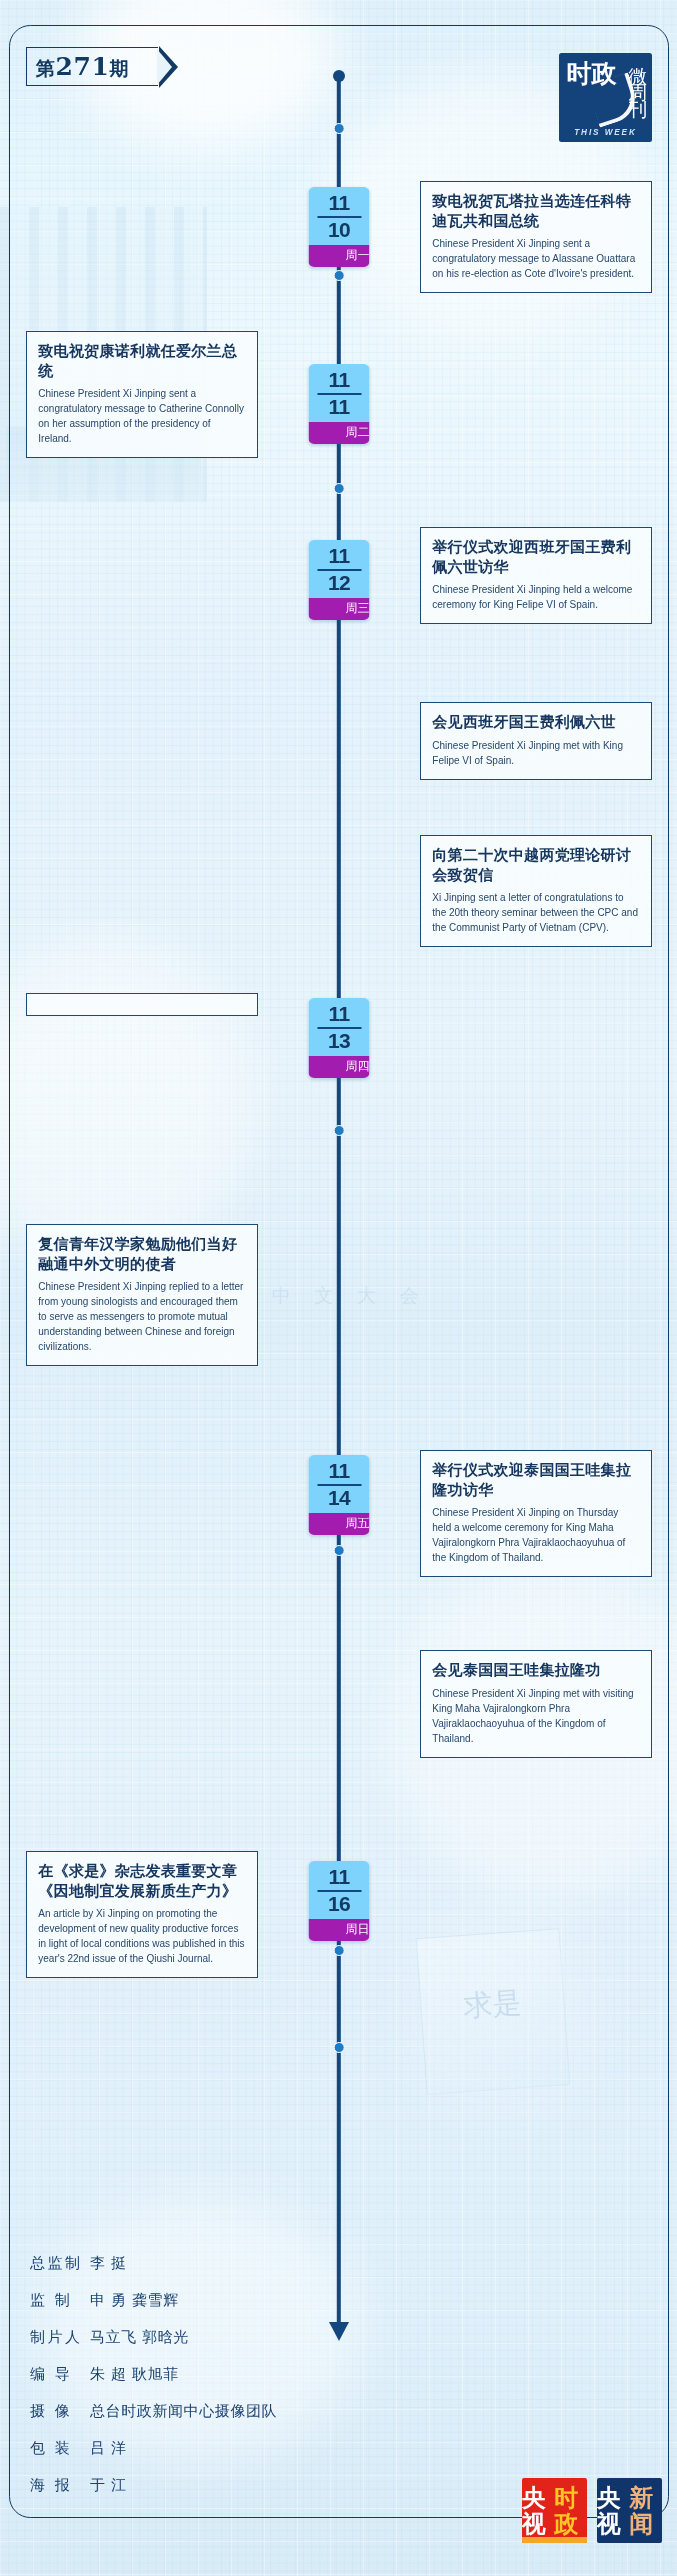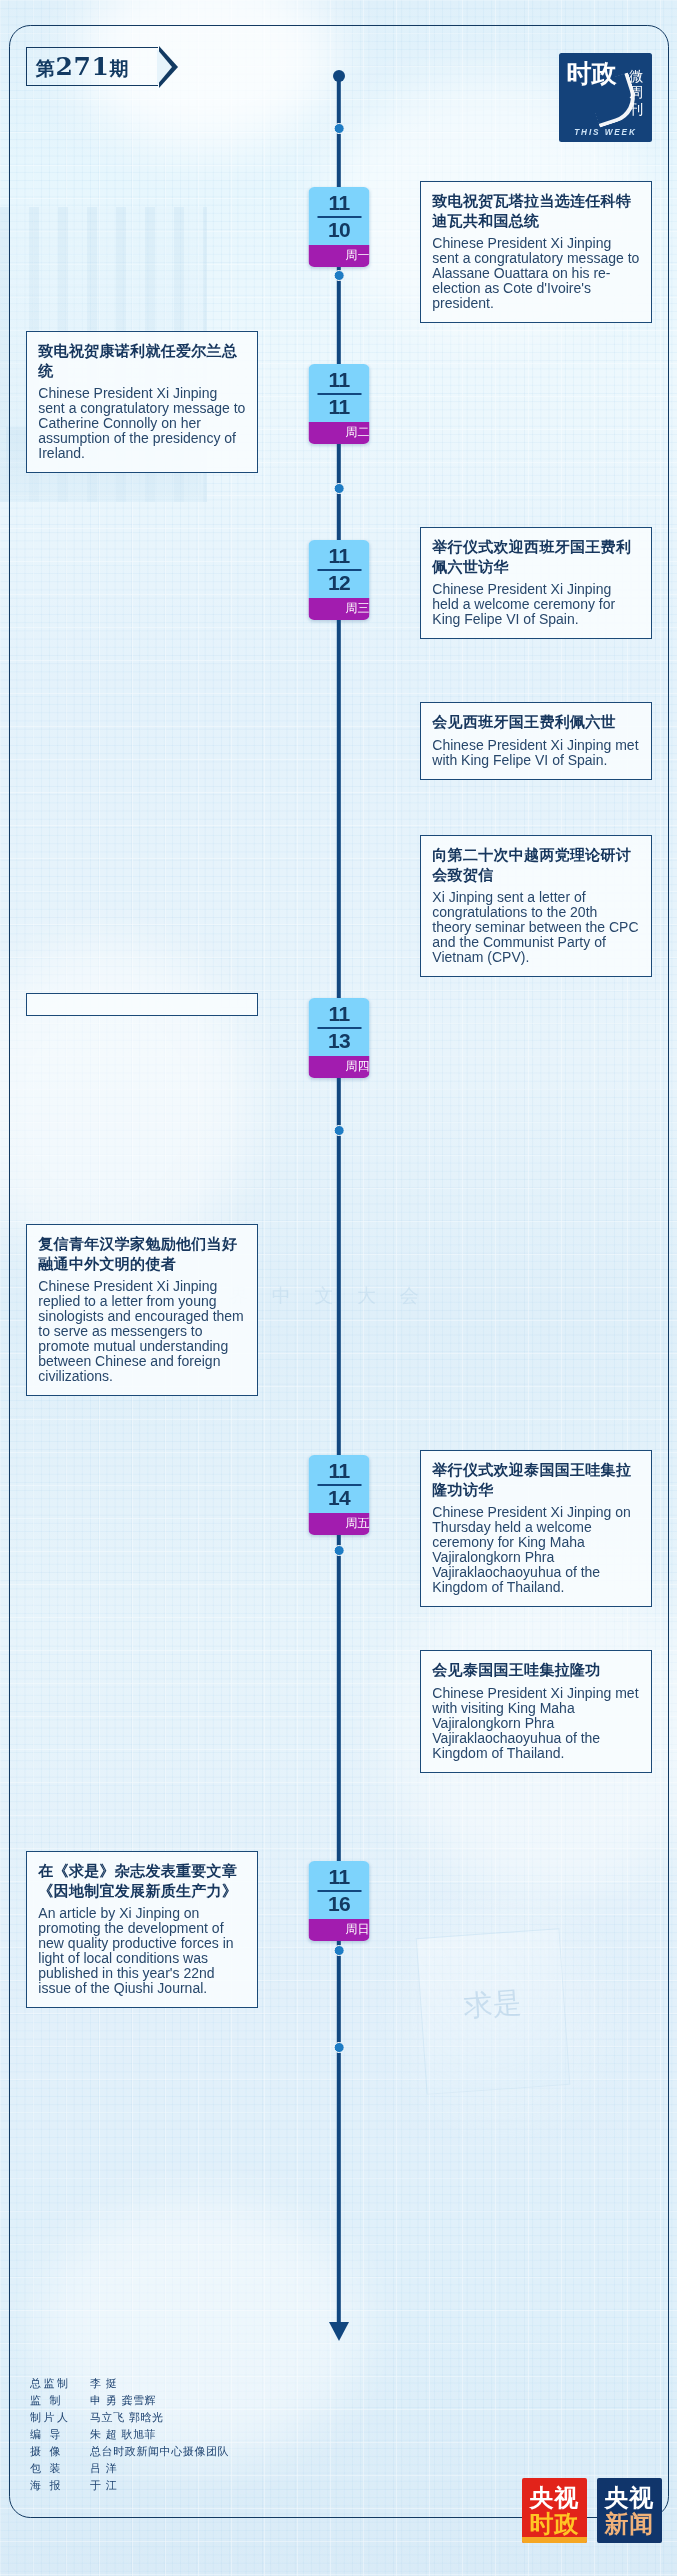--- a/index.html
+++ b/index.html
@@ -168,21 +168,21 @@
     font-weight: 700;
     font-size: 25px;
     line-height: 29px;
     letter-spacing: 0px;
   }
   .brand-logo .bl-side {
     position: absolute; right: 7.5px; top: 15px;
     width: 16.3px;
     color: #ffffff;
     font-family: "DejaVu Serif", serif;
-    font-size: 14px;
+    font-size: 19px;
     line-height: 16.3px;
     text-align: center;
   }
   .brand-logo .bl-swoosh {
     position: absolute;
     left: 33px; top: 25px;
     width: 44px; height: 44px;
     border-right: 4.4px solid #ffffff;
     border-bottom: 4.4px solid #ffffff;
     border-radius: 0 0 60% 0;
@@ -295,38 +295,39 @@
     color: #16365d;
     font-size: 15px;
     line-height: 19.5px;
     font-weight: 700;
     margin-bottom: 5px;
     letter-spacing: 0.3px;
   }
   .card p {
     font-family: "Liberation Sans", sans-serif;
     color: #27476b;
-    font-size: 14px;
+    font-size: 10px;
     line-height: 15px;
   }
 
   
   .credits {
     position: absolute;
     left: 30px;
     bottom: 82px;
     z-index: 6;
   }
   .credits .row {
     display: flex;
     font-family: "DejaVu Sans", sans-serif;
     color: #1d4270;
-    font-size: 11px;
+    font-size: 15px;
     line-height: 17px;
     white-space: nowrap;
+    margin-top: 20px;
   }
   .credits .lbl {
     width: 60px;
     display: inline-block;
     letter-spacing: 2.5px;
   }
   .credits .val { letter-spacing: 0.6px; }
 
   
   .footer-logos {
@@ -334,21 +335,21 @@
     right: 16.3px;
     bottom: 33px;
     display: flex;
     gap: 10px;
     z-index: 6;
   }
   .flogo {
     width: 65px; height: 65px;
     border-radius: 1.9px;
     position: relative;
-    display: flex; flex-direction: column;
+    display: flex; flex-direction: row;
     align-items: center; justify-content: center;
     font-family: "DejaVu Sans", sans-serif;
     font-weight: 700;
     overflow: hidden;
   }
   .flogo .l1, .flogo .l2 {
     font-size: 24px; line-height: 26px; letter-spacing: 0.6px;
   }
   .flogo.red  { background: #e2231a; color: #ffffff; }
   .flogo.red .l2 { color: #ffc524; }

